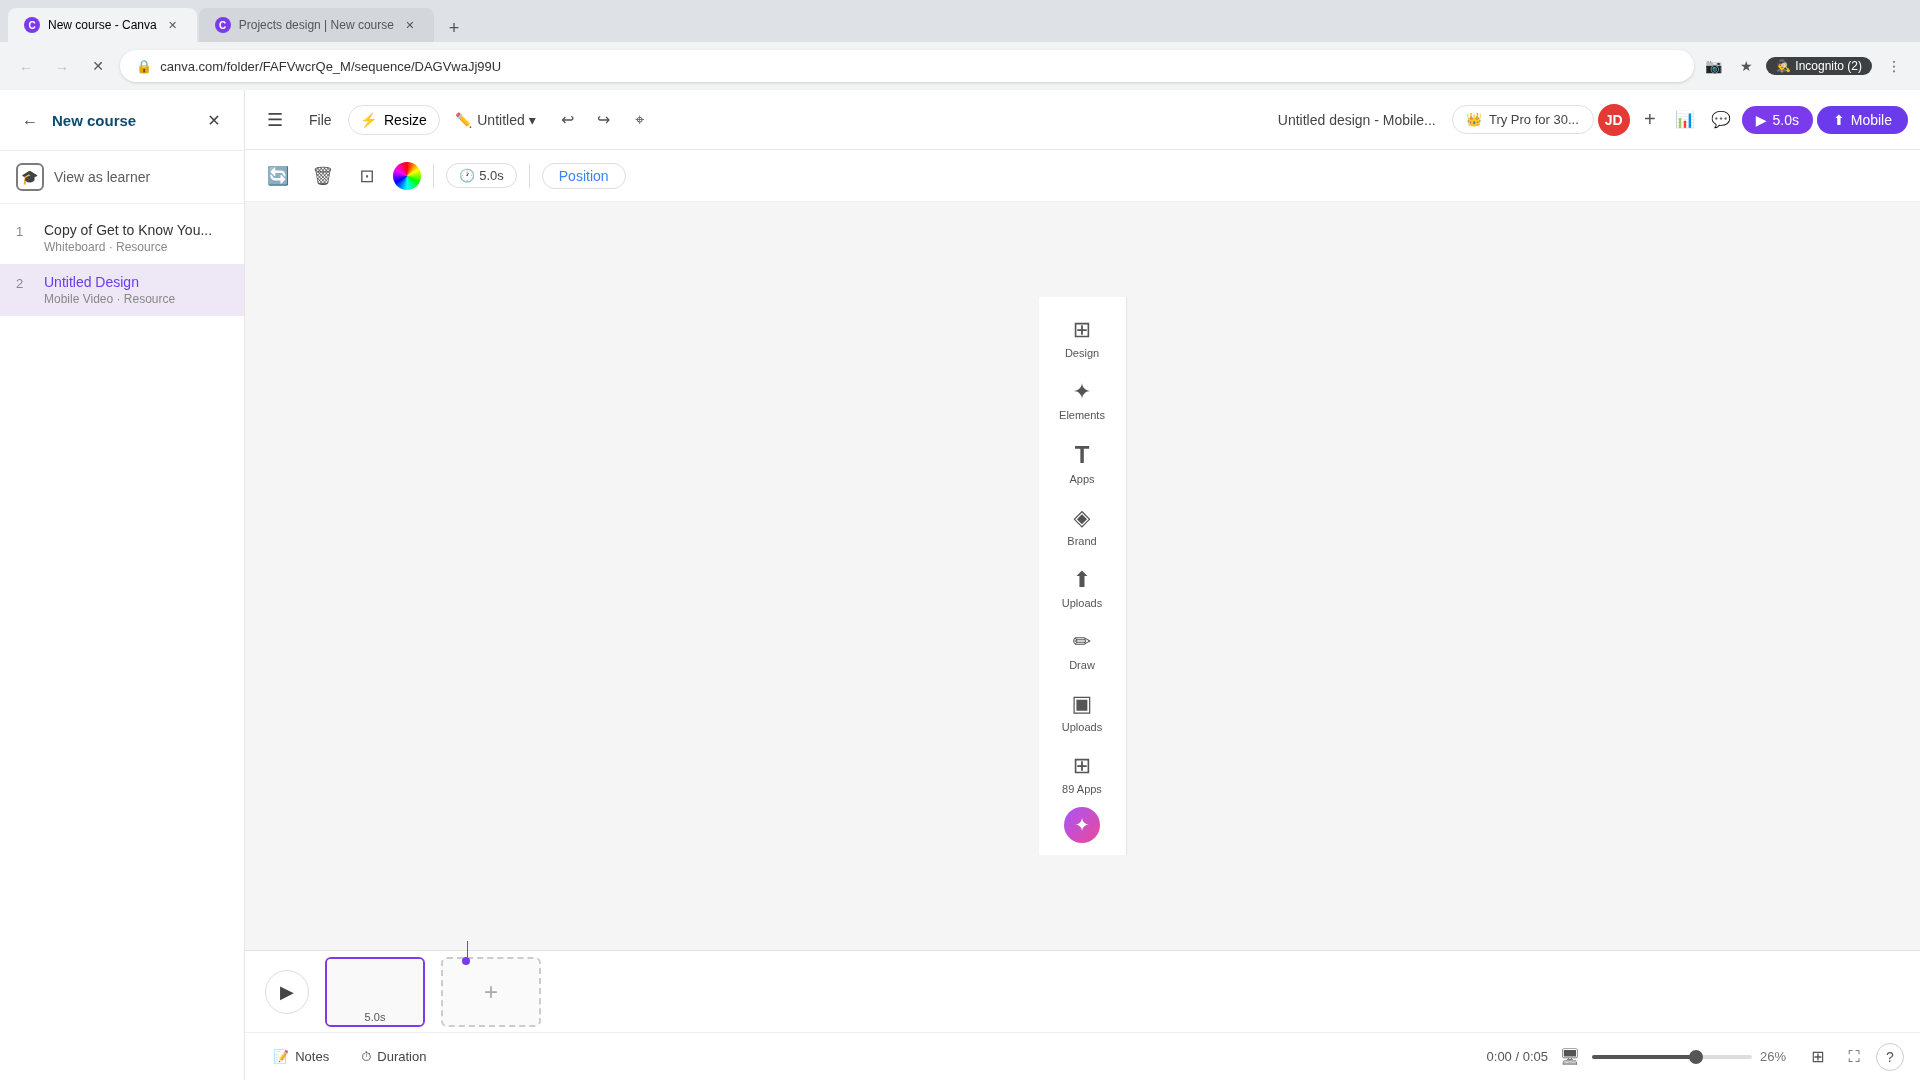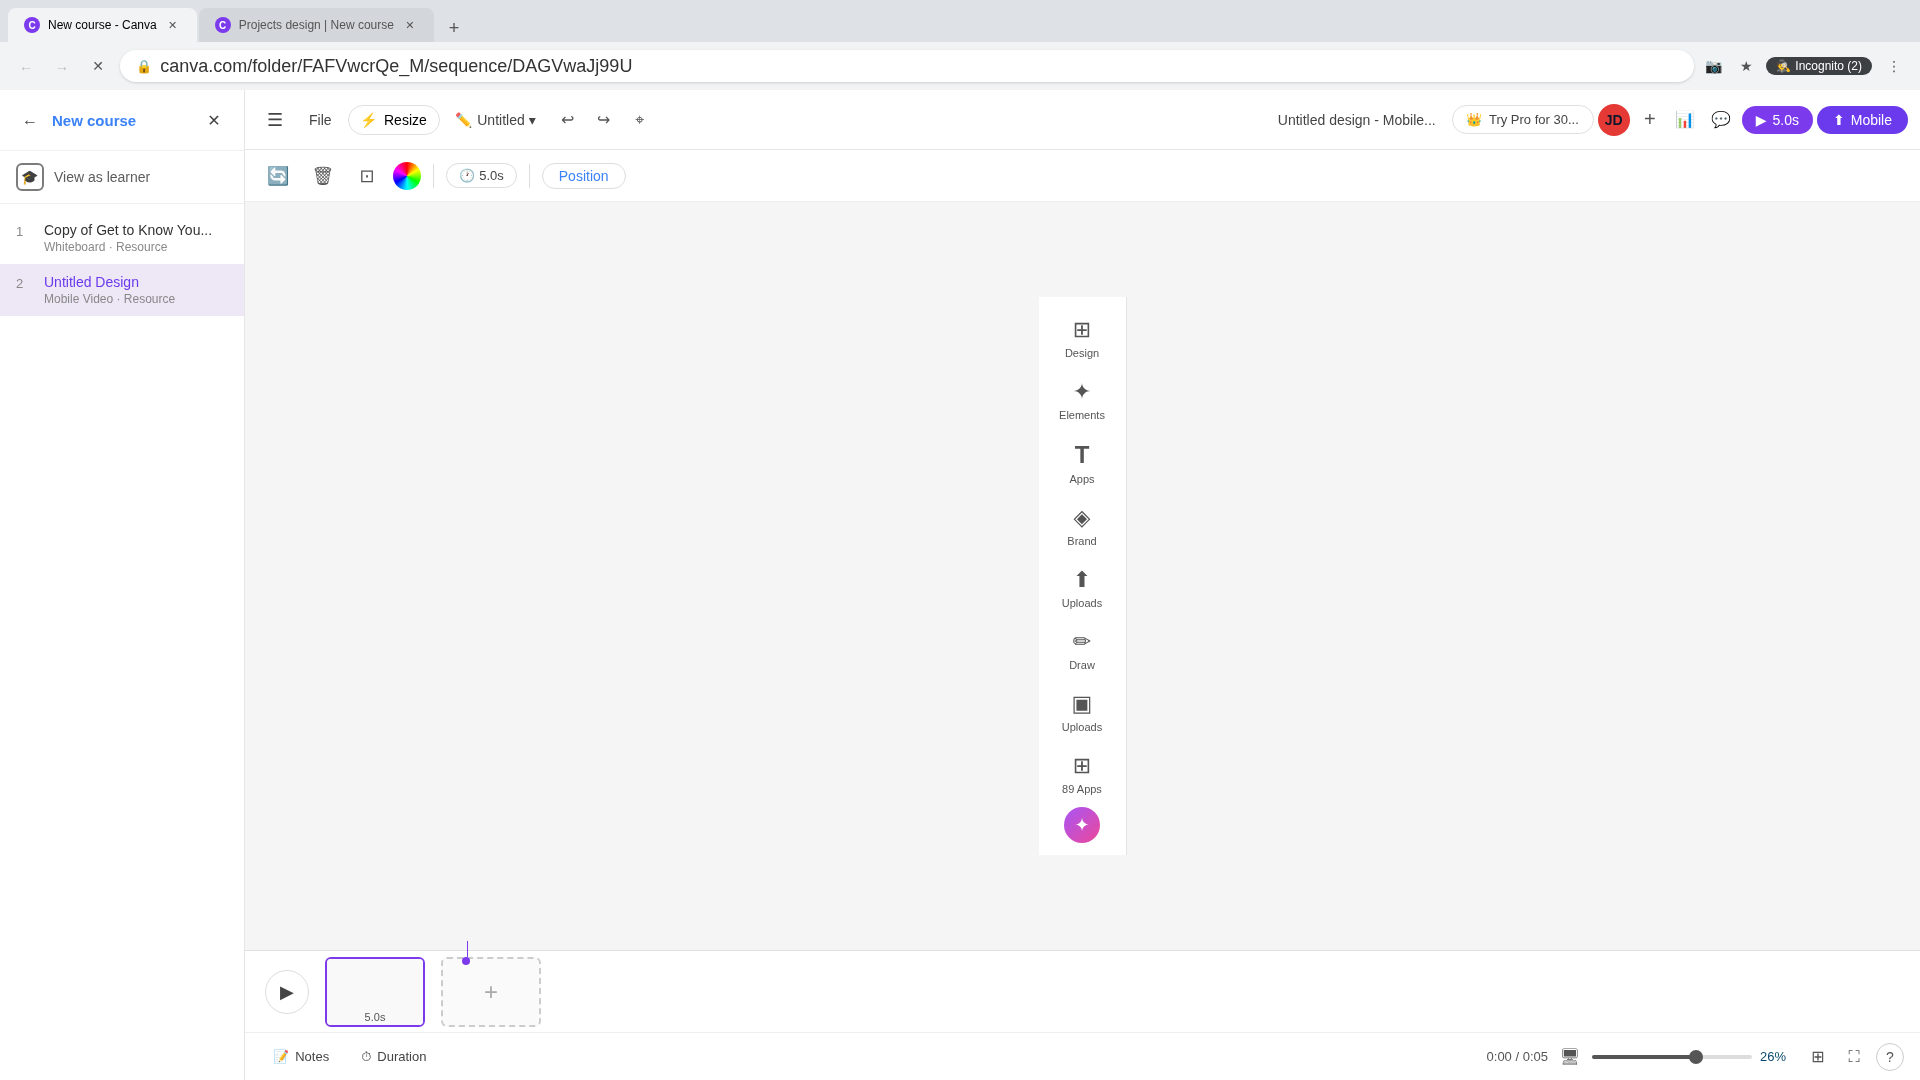--- a/index.html
+++ b/index.html
@@ -14,32 +14,32 @@
     .tab-favicon { width: 16px; height: 16px; border-radius: 2px; }
     .tab-favicon.canva { background: #7c3aed; border-radius: 50%; display: flex; align-items: center; justify-content: center; color: white; font-size: 10px; font-weight: bold; }
     .tab-title { flex: 1; overflow: hidden; text-overflow: ellipsis; white-space: nowrap; font-size: 12px; }
     .tab-close { width: 16px; height: 16px; border-radius: 50%; display: flex; align-items: center; justify-content: center; cursor: pointer; color: #555; font-size: 11px; }
     .tab-new { width: 28px; height: 28px; display: flex; align-items: center; justify-content: center; border-radius: 50%; cursor: pointer; margin-left: 4px; font-size: 18px; color: #555; }
 
     .address-bar { display: flex; align-items: center; padding: 6px 12px; height: 48px; gap: 8px; background: #f1f3f4; }
     .nav-btn { width: 28px; height: 28px; border-radius: 50%; display: flex; align-items: center; justify-content: center; cursor: pointer; color: #555; font-size: 14px; }
     .nav-btn.disabled { color: #bbb; cursor: default; }
     .address-input { flex: 1; background: white; border: none; border-radius: 20px; padding: 6px 16px; font-size: 13px; color: #333; display: flex; align-items: center; gap: 8px; height: 32px; box-shadow: 0 1px 3px rgba(0,0,0,0.15); }
-    .address-url { flex: 1; font-size: 18px; color: #333; }
+    .address-url { flex: 1; font-size: 13px; color: #333; }
     .address-icon { width: 24px; height: 24px; display: flex; align-items: center; justify-content: center; color: #555; cursor: pointer; font-size: 14px; }
     .incognito-badge { background: #3c4043; color: white; border-radius: 12px; padding: 2px 10px; font-size: 12px; display: flex; align-items: center; gap: 4px; }
 
     
     .app-layout { display: flex; height: calc(1080px - 90px); }
 
     
     .left-sidebar { width: 245px; background: white; display: flex; flex-direction: column; border-right: 1px solid #e5e5e5; }
     .sidebar-header { display: flex; align-items: center; padding: 16px; border-bottom: 1px solid #f0f0f0; }
     .sidebar-back { width: 28px; height: 28px; display: flex; align-items: center; justify-content: center; cursor: pointer; color: #444; font-size: 16px; }
-    .sidebar-title { flex: 1; font-size: 15px; font-weight: 600; color: #3b82f6; padding-left: 8px; }
+    .sidebar-title { flex: 1; font-size: 15px; font-weight: 600; color: #0c4a6e; padding-left: 8px; }
     .sidebar-close { width: 28px; height: 28px; display: flex; align-items: center; justify-content: center; cursor: pointer; color: #444; font-size: 16px; }
 
     .view-as-learner { display: flex; align-items: center; gap: 10px; padding: 12px 16px; cursor: pointer; color: #5c5c5c; font-size: 14px; border-bottom: 1px solid #f0f0f0; }
     .view-as-learner-icon { width: 28px; height: 28px; border: 2px solid #7c7c7c; border-radius: 6px; display: flex; align-items: center; justify-content: center; font-size: 14px; }
 
     .resource-list { flex: 1; overflow-y: auto; padding: 8px 0; }
     .resource-item { display: flex; padding: 10px 16px; gap: 12px; cursor: pointer; }
     .resource-item.active { background: #ede7f6; }
     .resource-num { font-size: 13px; color: #888; min-width: 16px; padding-top: 2px; }
     .resource-info { flex: 1; }
@@ -55,21 +55,21 @@
     .toolbar-menu-btn { width: 36px; height: 36px; display: flex; align-items: center; justify-content: center; cursor: pointer; border-radius: 6px; font-size: 18px; color: #444; }
     .toolbar-file { padding: 6px 12px; font-size: 14px; color: #444; cursor: pointer; border-radius: 6px; }
     .toolbar-resize { display: flex; align-items: center; gap: 6px; padding: 6px 12px; border-radius: 20px; cursor: pointer; font-size: 14px; border: 1px solid #e0e0e0; }
     .resize-icon { font-size: 14px; }
     .toolbar-editing { display: flex; align-items: center; gap: 4px; padding: 6px 12px; border-radius: 6px; cursor: pointer; font-size: 14px; color: #444; }
     .toolbar-undo, .toolbar-redo { width: 32px; height: 32px; display: flex; align-items: center; justify-content: center; cursor: pointer; color: #555; font-size: 16px; border-radius: 6px; }
     .toolbar-present { width: 32px; height: 32px; display: flex; align-items: center; justify-content: center; cursor: pointer; color: #555; font-size: 16px; border-radius: 6px; }
     .toolbar-spacer { flex: 1; }
     .toolbar-title { font-size: 14px; color: #444; padding: 0 12px; }
     .try-pro-btn { display: flex; align-items: center; gap: 6px; padding: 6px 14px; border-radius: 20px; border: 1px solid #e0e0e0; cursor: pointer; font-size: 13px; color: #444; }
-    .avatar { width: 32px; height: 32px; border-radius: 50%; background: #e53935; display: flex; align-items: center; justify-content: center; color: #0f172a; font-size: 14px; font-weight: 600; cursor: pointer; }
+    .avatar { width: 32px; height: 32px; border-radius: 50%; background: #e53935; display: flex; align-items: center; justify-content: center; color: #ffffff; font-size: 14px; font-weight: 600; cursor: pointer; }
     .toolbar-plus { width: 32px; height: 32px; display: flex; align-items: center; justify-content: center; cursor: pointer; color: #555; font-size: 20px; border-radius: 6px; }
     .toolbar-chart { width: 32px; height: 32px; display: flex; align-items: center; justify-content: center; cursor: pointer; color: #555; font-size: 16px; border-radius: 6px; }
     .toolbar-comment { width: 32px; height: 32px; display: flex; align-items: center; justify-content: center; cursor: pointer; color: #555; font-size: 16px; border-radius: 6px; }
     .present-btn { display: flex; align-items: center; gap: 6px; background: #7c3aed; color: white; padding: 6px 14px; border-radius: 20px; cursor: pointer; font-size: 14px; }
     .share-btn { display: flex; align-items: center; gap: 6px; background: #6c3aed; color: white; padding: 6px 16px; border-radius: 20px; cursor: pointer; font-size: 14px; font-weight: 500; }
 
     
     .secondary-toolbar { display: flex; align-items: center; padding: 0 16px; height: 52px; background: white; border-bottom: 1px solid #eee; gap: 8px; }
     .sec-tool-btn { width: 36px; height: 36px; display: flex; align-items: center; justify-content: center; cursor: pointer; border-radius: 8px; font-size: 18px; color: #555; }
     .sec-separator { width: 1px; height: 24px; background: #ddd; margin: 0 4px; }
@@ -104,21 +104,21 @@
 
     .bottom-toolbar { height: 48px; border-top: 1px solid #eee; display: flex; align-items: center; padding: 0 16px; gap: 8px; justify-content: space-between; }
     .bottom-left { display: flex; gap: 8px; align-items: center; }
     .bottom-right { display: flex; gap: 8px; align-items: center; }
     .bottom-btn { display: flex; align-items: center; gap: 6px; padding: 4px 12px; border-radius: 6px; cursor: pointer; font-size: 13px; color: #444; }
     .time-display { font-size: 13px; color: #555; }
     .zoom-slider { display: flex; align-items: center; gap: 8px; }
     .slider-track { width: 160px; height: 4px; background: #ddd; border-radius: 2px; position: relative; cursor: pointer; }
     .slider-fill { width: 65%; height: 100%; background: #555; border-radius: 2px; }
     .slider-thumb { width: 14px; height: 14px; border-radius: 50%; background: #555; position: absolute; top: -5px; left: 65%; transform: translateX(-50%); }
-    .zoom-level { font-size: 13px; color: #0c4a6e; min-width: 36px; }
+    .zoom-level { font-size: 13px; color: #737373; min-width: 36px; }
     .view-btn { width: 28px; height: 28px; display: flex; align-items: center; justify-content: center; cursor: pointer; color: #555; font-size: 16px; border-radius: 4px; }
     .help-btn { width: 28px; height: 28px; border-radius: 50%; border: 1px solid #ccc; display: flex; align-items: center; justify-content: center; cursor: pointer; font-size: 14px; color: #555; }
   </style>
 </head>
 <body>
 
 <div class="browser-chrome">
   <div class="tab-bar">
     <div class="tab active">
       <div class="tab-favicon canva">C</div>

